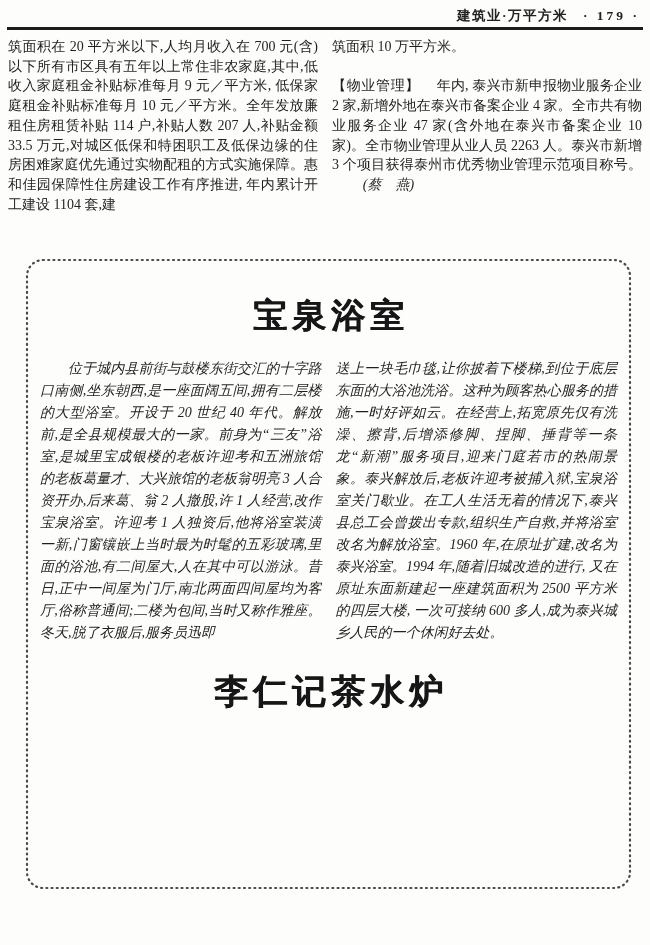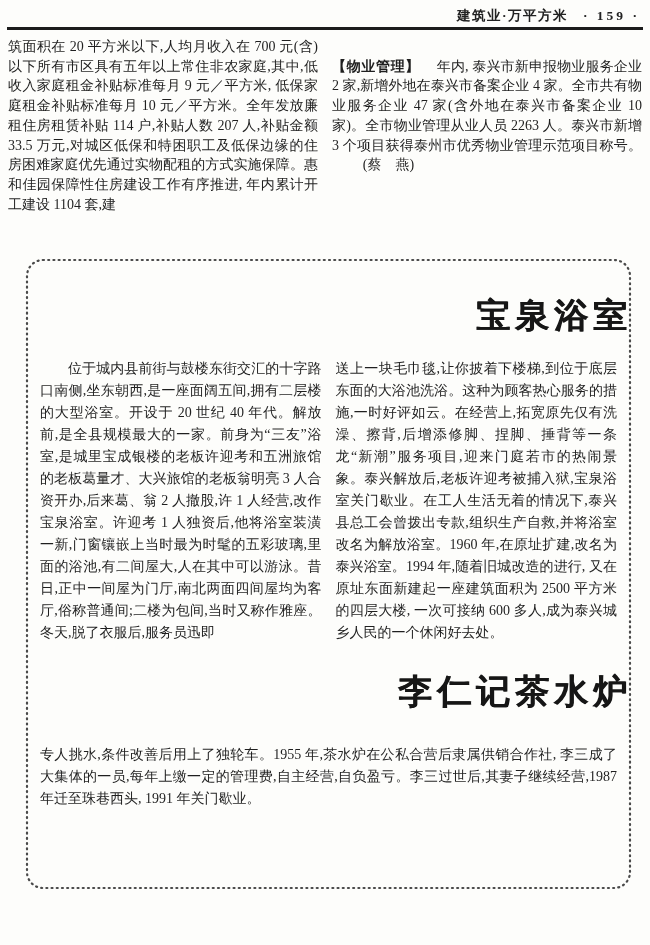--- a/index.html
+++ b/index.html
@@ -28,64 +28,65 @@
   
   .top-cols {
     position:absolute; top:37px; left:8px; width:634px;
     display:flex; gap:14px;
   }
   .top-col {
     flex:1; font-size:14px; line-height:19.7px;
     text-align:justify; text-justify:inter-ideograph;
   }
   .entry-para { margin-top:19.7px; }
-  .entry-label { font-weight:bold; margin-right:1.2em; letter-spacing:0.5px; }
-  .attribution { white-space:nowrap; margin-left:2.2em; }
+  .entry-label { font-weight:normal; margin-right:1.2em; letter-spacing:0.5px; }
+  .attribution { white-space:nowrap; margin-left:2.2em;font-style:italic; }
 
   
   .feature-box {
     position:absolute; left:25px; top:258px;
     width:607px; height:632px; box-sizing:border-box;
   }
   .box-border { position:absolute; inset:0; width:607px; height:632px; }
 
   .article-title {
-    margin:0; text-align:right;
+    margin:0; text-align:center;
     font-size:34px; line-height:44px; font-weight:bold;
     letter-spacing:5px; padding-left:5px; 
     color:#161616; text-shadow:0.7px 0 0 #161616;
   }
   .article-title.first  { margin-top:36px; }
-  .article-title.second { margin-top:26px; margin-bottom:30px; }
+  .article-title.second { margin-top:26px; margin-bottom:47px; }
 
   .box-cols {
     display:flex; gap:14px; padding:0 15px; margin-top:20px;
   }
   .box-col {
     flex:1; font-size:14px; line-height:22px;
-    text-align:justify; text-justify:inter-ideograph;
+    text-align:justify; text-justify:inter-ideograph;font-style:italic;
   }
   .indent-first { text-indent:2em; }
 </style>
 </head>
 <body>
 
 <div class="page">
 
   <div class="running-head">
     <span>建筑业·万平方米</span>
-    <span class="pagenum">·  159  ·</span>
+    <span class="pagenum">·  179  ·</span>
   </div>
   <div class="head-rule"></div>
 
   <div class="top-cols">
     <div class="top-col">
       <span>筑面积在 20 平方米以下,人均月收入在 700 元(含)以下所有市区具有五年以上常住非农家庭,其中,低收入家庭租金补贴标准每月 9 元／平方米, 低保家庭租金补贴标准每月 10 元／平方米。全年发放廉租住房租赁补贴 114 户,补贴人数 207 人,补贴金额 33.5 万元,对城区低保和特困职工及低保边缘的住房困难家庭优先通过实物配租的方式实施保障。惠和佳园保障性住房建设工作有序推进, 年内累计开工建设 1104 套,建</span>
     </div>
     <div class="top-col">
+      <div>筑面积 10 万平方米。</div>
       <div class="entry-para">
         <span class="entry-label">【物业管理】</span><span>年内, 泰兴市新申报物业服务企业 2 家,新增外地在泰兴市备案企业 4 家。全市共有物业服务企业 47 家(含外地在泰兴市备案企业 10 家)。全市物业管理从业人员 2263 人。泰兴市新增 3 个项目获得泰州市优秀物业管理示范项目称号。</span><span class="attribution">(蔡　燕)</span>
       </div>
     </div>
   </div>
 
   <div class="feature-box">
     <svg class="box-border" width="607" height="632" viewBox="0 0 607 632" xmlns="http://www.w3.org/2000/svg">
       <rect x="2" y="2" width="603" height="628" rx="16" ry="16" fill="none" stroke="#4a4a4a" stroke-width="2.2" stroke-dasharray="1 4.2" stroke-linecap="round"></rect>
     </svg>
@@ -94,18 +95,17 @@
       <h2 class="article-title first">宝泉浴室</h2>
       <div class="box-cols">
         <div class="box-col indent-first">位于城内县前街与鼓楼东街交汇的十字路口南侧,坐东朝西,是一座面阔五间,拥有二层楼的大型浴室。开设于 20 世纪 40 年代。解放前,是全县规模最大的一家。前身为“三友”浴室,是城里宝成银楼的老板许迎考和五洲旅馆的老板葛量才、大兴旅馆的老板翁明亮 3 人合资开办,后来葛、翁 2 人撤股,许 1 人经营,改作宝泉浴室。许迎考 1 人独资后,他将浴室装潢一新,门窗镶嵌上当时最为时髦的五彩玻璃,里面的浴池,有二间屋大,人在其中可以游泳。昔日,正中一间屋为门厅,南北两面四间屋均为客厅,俗称普通间;二楼为包间,当时又称作雅座。冬天,脱了衣服后,服务员迅即</div>
         <div class="box-col">送上一块毛巾毯,让你披着下楼梯,到位于底层东面的大浴池洗浴。这种为顾客热心服务的措施,一时好评如云。在经营上,拓宽原先仅有洗澡、擦背,后增添修脚、捏脚、捶背等一条龙“新潮”服务项目,迎来门庭若市的热闹景象。泰兴解放后,老板许迎考被捕入狱,宝泉浴室关门歇业。在工人生活无着的情况下,泰兴县总工会曾拨出专款,组织生产自救,并将浴室改名为解放浴室。1960 年,在原址扩建,改名为泰兴浴室。1994 年,随着旧城改造的进行, 又在原址东面新建起一座建筑面积为 2500 平方米的四层大楼, 一次可接纳 600 多人,成为泰兴城乡人民的一个休闲好去处。</div>
       </div>
     </div>
 
     <div>
       <h2 class="article-title second">李仁记茶水炉</h2>
       <div class="box-cols" style="margin-top:0">
-        <div class="box-col">专人挑水,条件改善后用上了独轮车。1955 年,茶水炉在公私合营后隶属供销合作社, 李三成了大集体的一员,每年上缴一定的管理费,自主经营,自负盈亏。李三过世后,其妻子继续经营,1987 年迁至珠巷西头, 1991 年关门歇业。</div>
       </div>
     </div>
   </div>
 
 </div>
 
 </body></html>

